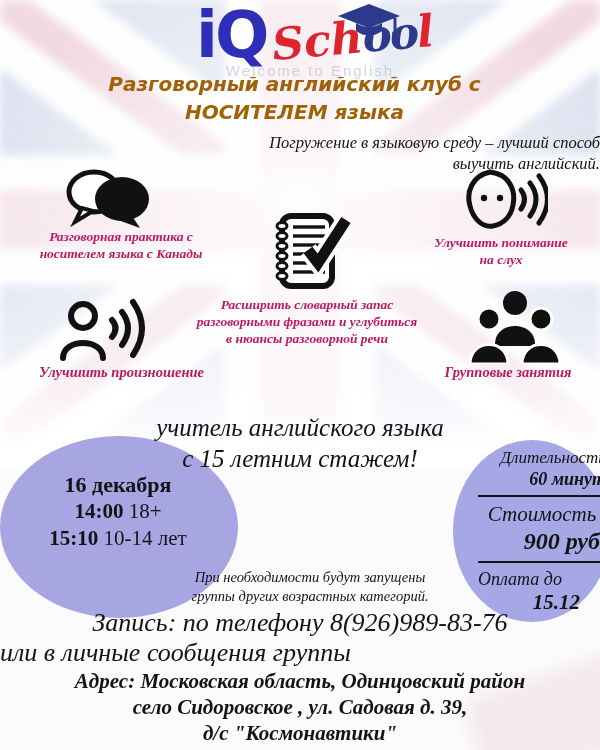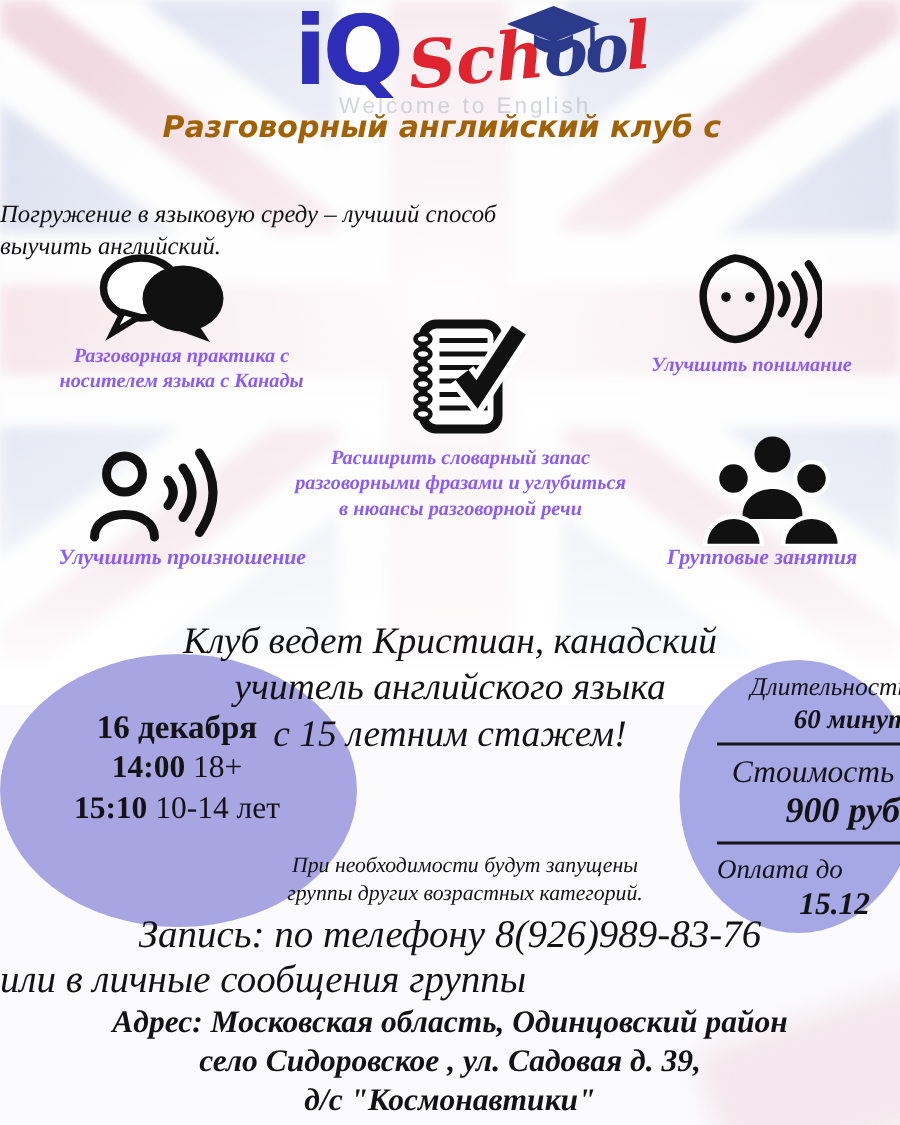--- a/index.html
+++ b/index.html
@@ -20,26 +20,26 @@
   .logo-school{left:272px;top:14px;z-index:4;font-family:"DejaVu Serif",serif;font-style:italic;
            font-weight:bold;font-size:44px;color:#df2430;transform:rotate(-5deg);line-height:48px;}
   .logo-school .oo{color:#2c3a8c;letter-spacing:-2px;}
   .cap{left:336px;top:2px;z-index:5;}
   .watermark{left:0;top:62px;width:600px;z-index:2;text-align:center;font-size:15px;
            font-family:"Liberation Sans",sans-serif;color:rgba(175,180,195,.55);letter-spacing:2px;padding-left:10px;}
   
   .title{left:0;top:70px;width:589px;z-index:3;text-align:center;
          font-family:"DejaVu Sans",sans-serif;font-weight:bold;font-style:italic;
          font-size:20px;line-height:28px;color:#a16207;}
-  .subtitle{left:0;top:132px;width:600px;z-index:3;text-align:left;font-style:italic;
+  .subtitle{left:0;top:132px;width:600px;z-index:3;text-align:right;font-style:italic;
          font-size:16.5px;line-height:21px;}
   
   .icon{z-index:3;}
   .caption{z-index:3;text-align:center;font-weight:bold;font-style:italic;
-           font-size:13.5px;line-height:17px;color:#8b5cf6;}
+           font-size:13.5px;line-height:17px;color:#be185d;}
   .cap-practice{left:8px;top:228px;width:226px;}
   .cap-listening{left:408px;top:234px;width:186px;}
   .cap-vocab{left:183px;top:296px;width:248px;}
   .cap-pron{left:8px;top:364px;width:196px;font-size:14.5px;text-align:right;}
   .cap-group{left:426px;top:364px;width:164px;font-size:14.5px;}
   
   .teacher{left:70px;top:412px;width:460px;z-index:3;text-align:center;font-style:italic;
            font-size:25px;line-height:31px;}
   
   .circle{z-index:2;border-radius:50%;background:#a8a5e3;}
@@ -90,20 +90,21 @@
     <polygon points="33,2 64,14 33,26 2,14" fill="#2c3a8c"></polygon>
     <path d="M20 21 v8 q13 9 26 0 v-8 q-13 8 -26 0 Z" fill="#2c3a8c"></path>
     <path d="M59 16 v14" stroke="#2c3a8c" stroke-width="3" fill="none"></path>
     <circle cx="59" cy="32" r="3" fill="#2c3a8c"></circle>
   </svg>
 
   <div class="abs watermark">Welcome to English</div>
 
   <div class="abs title">
     <div>Разговорный английский клуб с</div>
+    <div>НОСИТЕЛЕМ языка</div>
   </div>
   <div class="abs subtitle">
     <div>Погружение в языковую среду – лучший способ</div>
     <div>выучить английский.</div>
   </div>
 
   <svg class="abs icon" style="left:60px;top:166px;" width="94" height="62" viewBox="0 0 94 62">
     <ellipse cx="34" cy="26" rx="25" ry="20" fill="#fff" stroke="#111" stroke-width="5"></ellipse>
     <path d="M22 42 L15 56 L33 45 Z" fill="#fff" stroke="#111" stroke-width="4"></path>
     <ellipse cx="62" cy="33" rx="27" ry="22" fill="#111"></ellipse>
@@ -117,20 +118,21 @@
   <svg class="abs icon" style="left:460px;top:168px;" width="88" height="64" viewBox="0 0 88 64">
     <path d="M30 4 C12 8 6 24 10 38 C13 50 22 60 33 58 C44 56 51 48 53 37 C56 22 49 6 30 4 Z" fill="none" stroke="#111" stroke-width="5"></path>
     <circle cx="24" cy="30" r="3.2" fill="#111"></circle>
     <circle cx="40" cy="30" r="3.2" fill="#111"></circle>
     <path d="M61 22 q7 9 0 19" fill="none" stroke="#111" stroke-width="5" stroke-linecap="round"></path>
     <path d="M70 15 q12 16 0 33" fill="none" stroke="#111" stroke-width="5" stroke-linecap="round"></path>
     <path d="M79 8 q17 23 0 47" fill="none" stroke="#111" stroke-width="5" stroke-linecap="round"></path>
   </svg>
   <div class="abs caption cap-listening">
     <div>Улучшить понимание</div>
+    <div>на слух</div>
   </div>
 
   <svg class="abs icon" style="left:262px;top:208px;" width="90" height="84" viewBox="0 0 90 84">
     <rect x="20" y="8" width="50" height="70" rx="9" fill="#fff" stroke="#111" stroke-width="6"></rect>
     <g fill="#fff" stroke="#111" stroke-width="3">
       <ellipse cx="20" cy="18" rx="5" ry="3.4"></ellipse>
         <ellipse cx="20" cy="28" rx="5" ry="3.4"></ellipse>
       <ellipse cx="20" cy="38" rx="5" ry="3.4"></ellipse>
         <ellipse cx="20" cy="48" rx="5" ry="3.4"></ellipse>
       <ellipse cx="20" cy="58" rx="5" ry="3.4"></ellipse>
@@ -166,21 +168,20 @@
     <circle cx="49" cy="15" r="12" fill="#111"></circle>
     <path d="M29 56 C29 32 69 32 69 56 L69 58 L29 58 Z" fill="#111"></path>
     <circle cx="23" cy="31" r="11" fill="#111" stroke="#fff" stroke-width="3"></circle>
     <path d="M4 76 C4 50 42 50 42 76 Z" fill="#111" stroke="#fff" stroke-width="3"></path>
     <circle cx="75" cy="31" r="11" fill="#111" stroke="#fff" stroke-width="3"></circle>
     <path d="M56 76 C56 50 94 50 94 76 Z" fill="#111" stroke="#fff" stroke-width="3"></path>
   </svg>
   <div class="abs caption cap-group">Групповые занятия</div>
 
   <div class="abs teacher">
-    <div>Клуб ведет Кристиан, канадский</div>
     <div>учитель английского языка</div>
     <div>с 15 летним стажем!</div>
   </div>
 
   <div class="abs circle circle-left"></div>
   <div class="abs schedule-box">
     <div class="schedule-date">16 декабря</div>
     <div class="slot"><span class="slot-time">14:00</span> <span>18+</span></div>
     <div class="slot"><span class="slot-time">15:10</span> <span>10-14 лет</span></div>
   </div>

